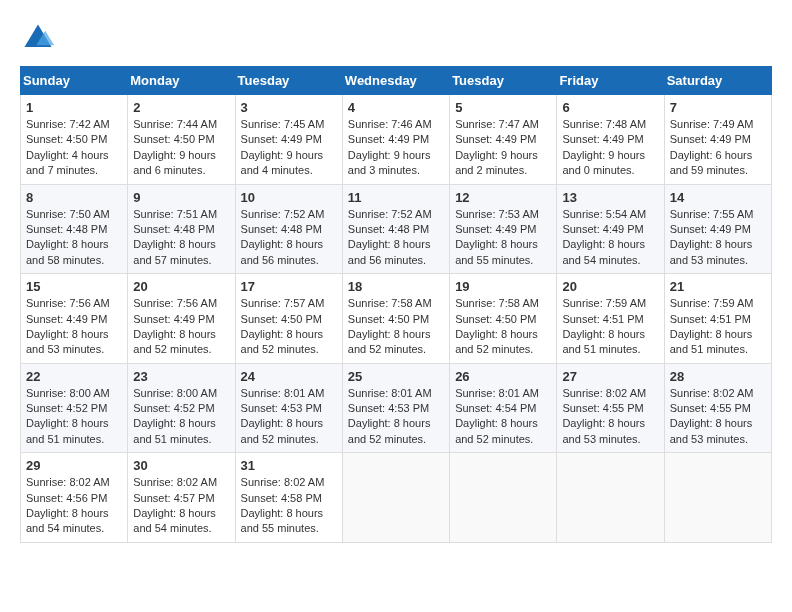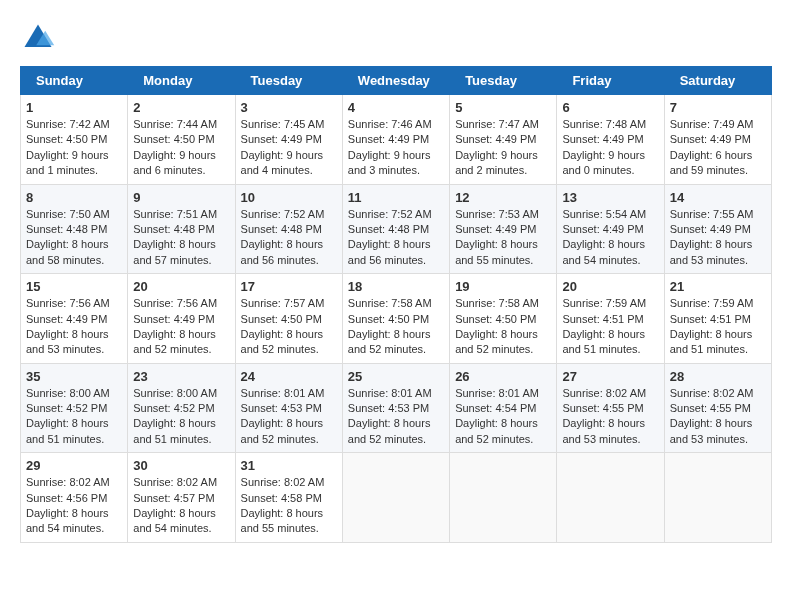--- a/index.html
+++ b/index.html
@@ -55,21 +55,21 @@
     table {
       width: 100%;
       border-collapse: collapse;
       table-layout: fixed;
     }
     th {
       background-color: #1a6bb5;
       color: #fff;
       font-size: 13px;
       font-weight: bold;
-      padding: 6px 15px;
+      padding: 6px 2px;
       text-align: left;
       border: 1px solid #1a6bb5;
     }
     td {
       vertical-align: top;
       padding: 5px 5px;
       font-size: 10.5px;
       color: #333;
       border: 1px solid #ddd;
       background: #fff;
@@ -125,21 +125,21 @@
         <th>Saturday</th>
       </tr>
   </thead>
   <tbody id="calendar-body">
       <tr>
         <td>
           <span class="day-num">1</span>
 <div class="day-info">
   <span>Sunrise: 7:42 AM</span><br>
   <span>Sunset: 4:50 PM</span><br>
-  <span>Daylight: 9 hours and 1 minutes.</span>
+  <span>Daylight: 4 hours and 7 minutes.</span>
 </div>
         </td>
         <td>
           <span class="day-num">2</span>
 <div class="day-info">
   <span>Sunrise: 7:44 AM</span><br>
   <span>Sunset: 4:50 PM</span><br>
   <span>Daylight: 9 hours and 6 minutes.</span>
 </div>
         </td>
@@ -295,21 +295,21 @@
           <span class="day-num">21</span>
 <div class="day-info">
   <span>Sunrise: 7:59 AM</span><br>
   <span>Sunset: 4:51 PM</span><br>
   <span>Daylight: 8 hours and 51 minutes.</span>
 </div>
         </td>
       </tr>
       <tr>
         <td>
-          <span class="day-num">35</span>
+          <span class="day-num">22</span>
 <div class="day-info">
   <span>Sunrise: 8:00 AM</span><br>
   <span>Sunset: 4:52 PM</span><br>
   <span>Daylight: 8 hours and 51 minutes.</span>
 </div>
         </td>
         <td>
           <span class="day-num">23</span>
 <div class="day-info">
   <span>Sunrise: 8:00 AM</span><br>

